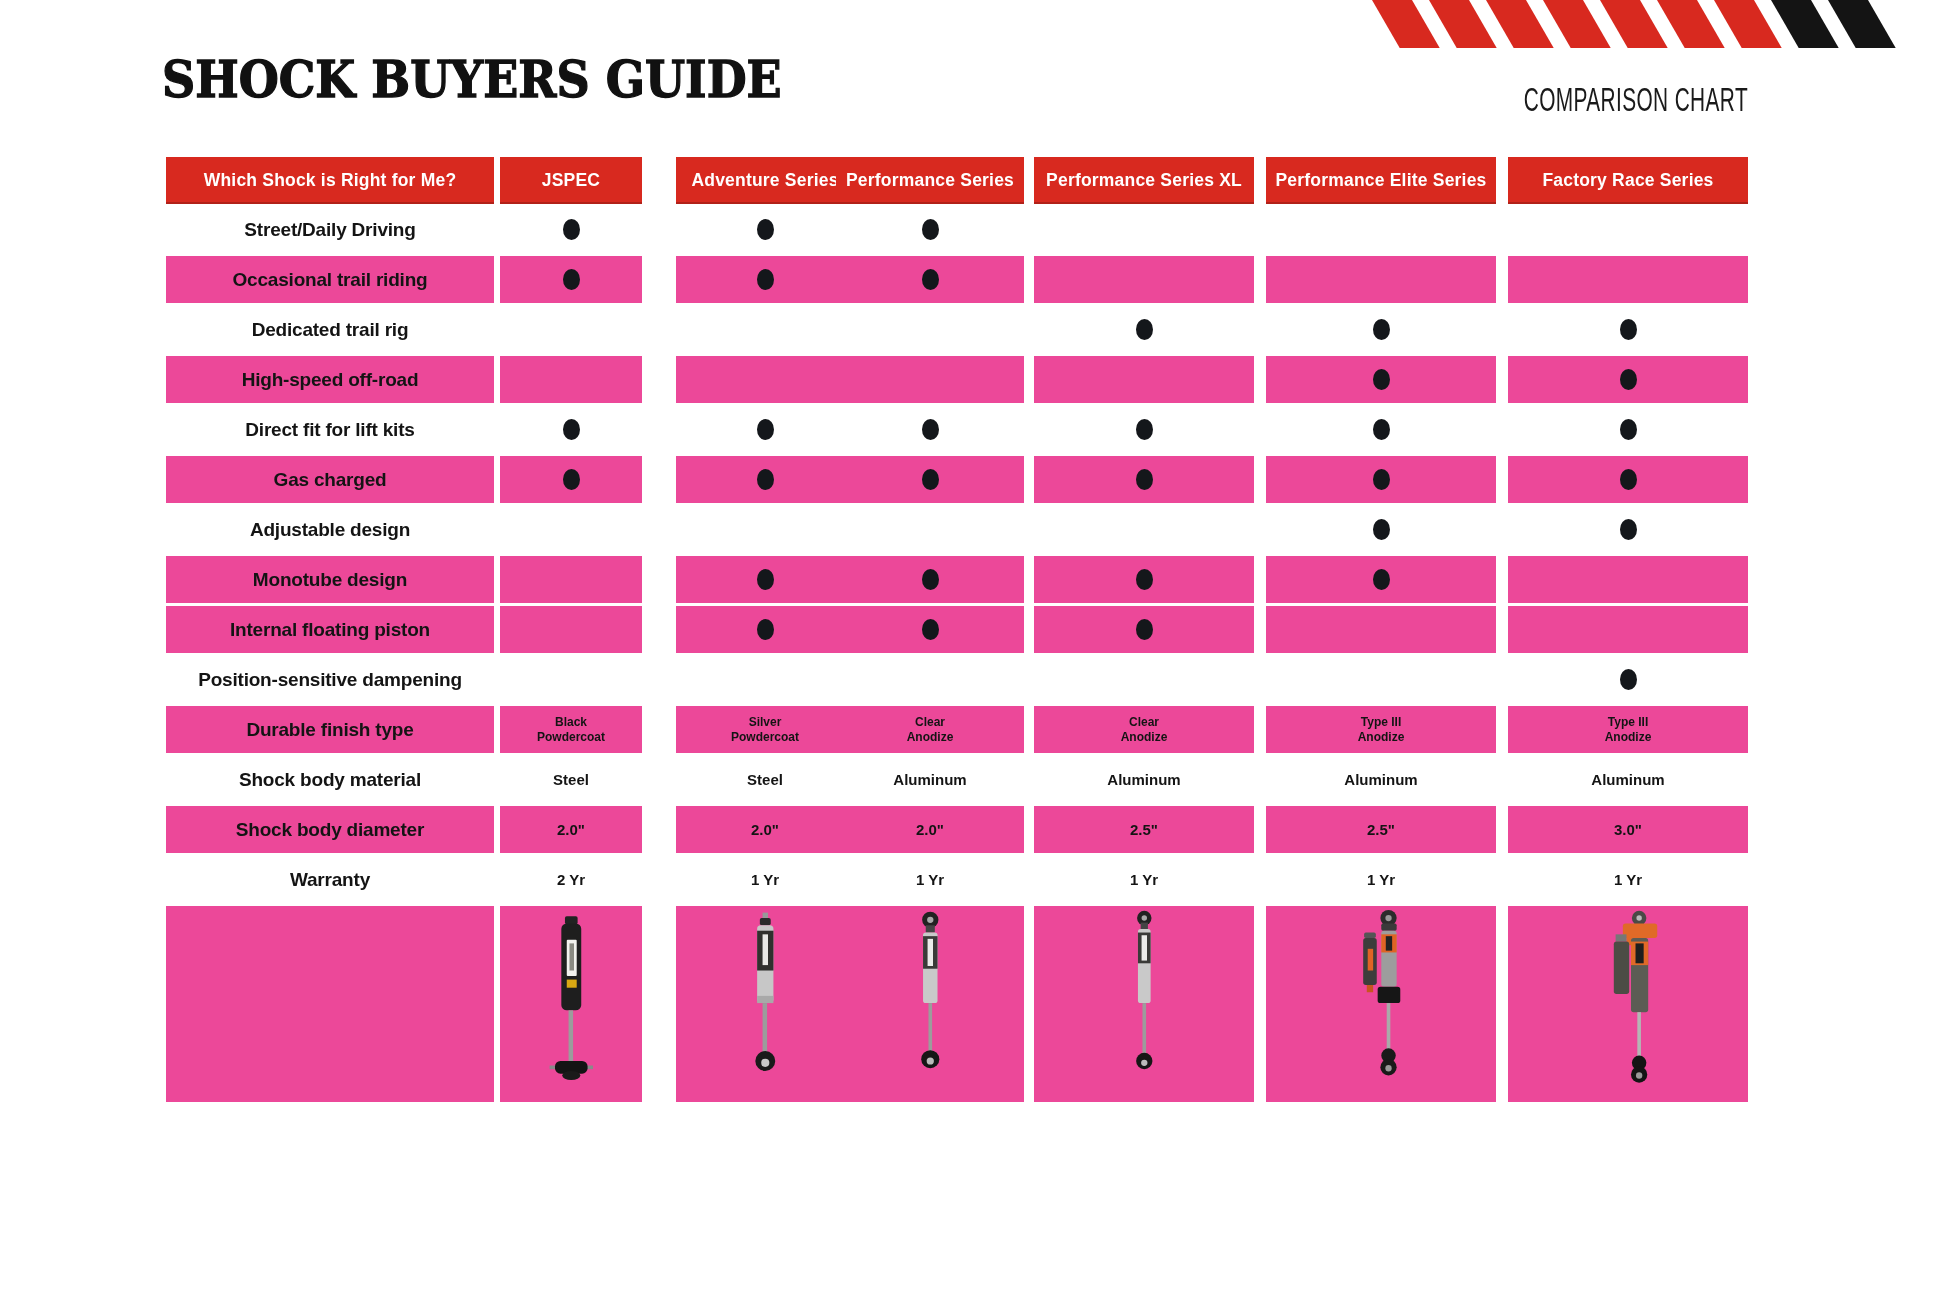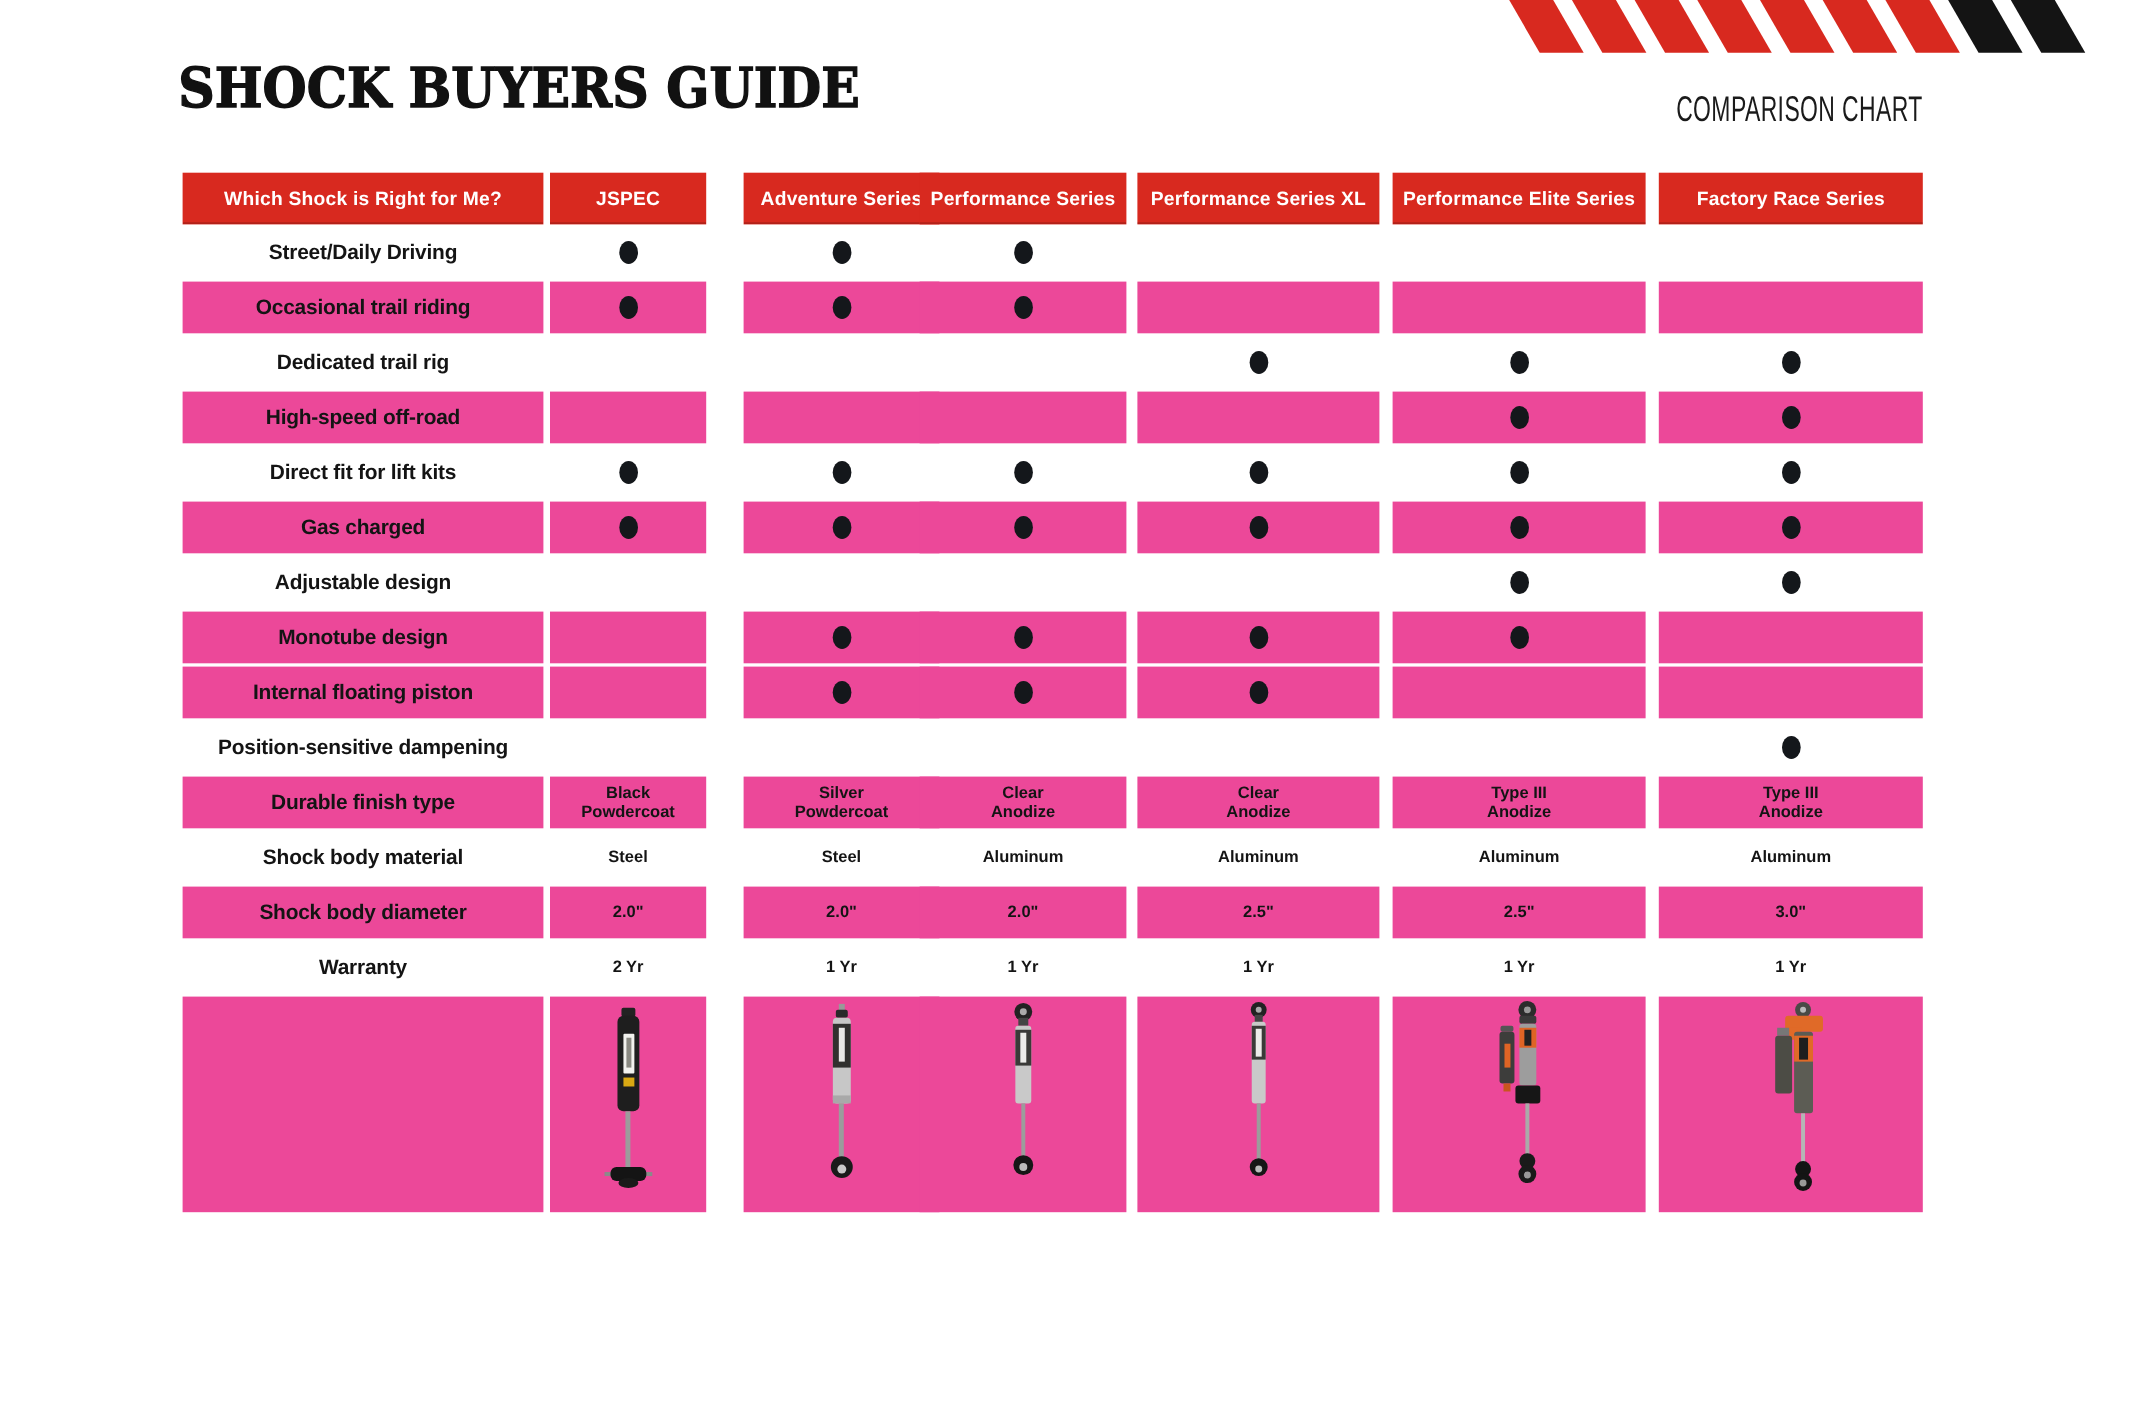--- a/index.html
+++ b/index.html
@@ -32,21 +32,21 @@
   .c4{left:868px;width:220px;}
   .c5{left:1100px;width:230px;}
   .c6{left:1342px;width:240px;}
 
   .hdr{background:#d8291f;color:#fff;font-weight:bold;font-size:17.5px;letter-spacing:.2px;
        box-shadow:inset 0 -2px 0 rgba(0,0,0,.18);}
   .shaded{background:#ec4899;}
   .rowlabel{font-weight:bold;font-size:19px;color:#141414;letter-spacing:-.2px;}
   .dot{width:17px;height:21px;border-radius:50%;background:#14171b;}
   .specval{font-weight:bold;font-size:15px;color:#141414;line-height:1.2;white-space:pre-line;}
-  .specval.small{font-size:15px;}
+  .specval.small{font-size:12px;}
   .shock-svg{height:190px;}
 </style>
 </head>
 <body>
 
 <div id="canvas">
 
   <div id="stripes">
       <div class="stripe" style="background: rgb(216, 41, 31);"></div>
       <div class="stripe" style="background: rgb(216, 41, 31);"></div>

